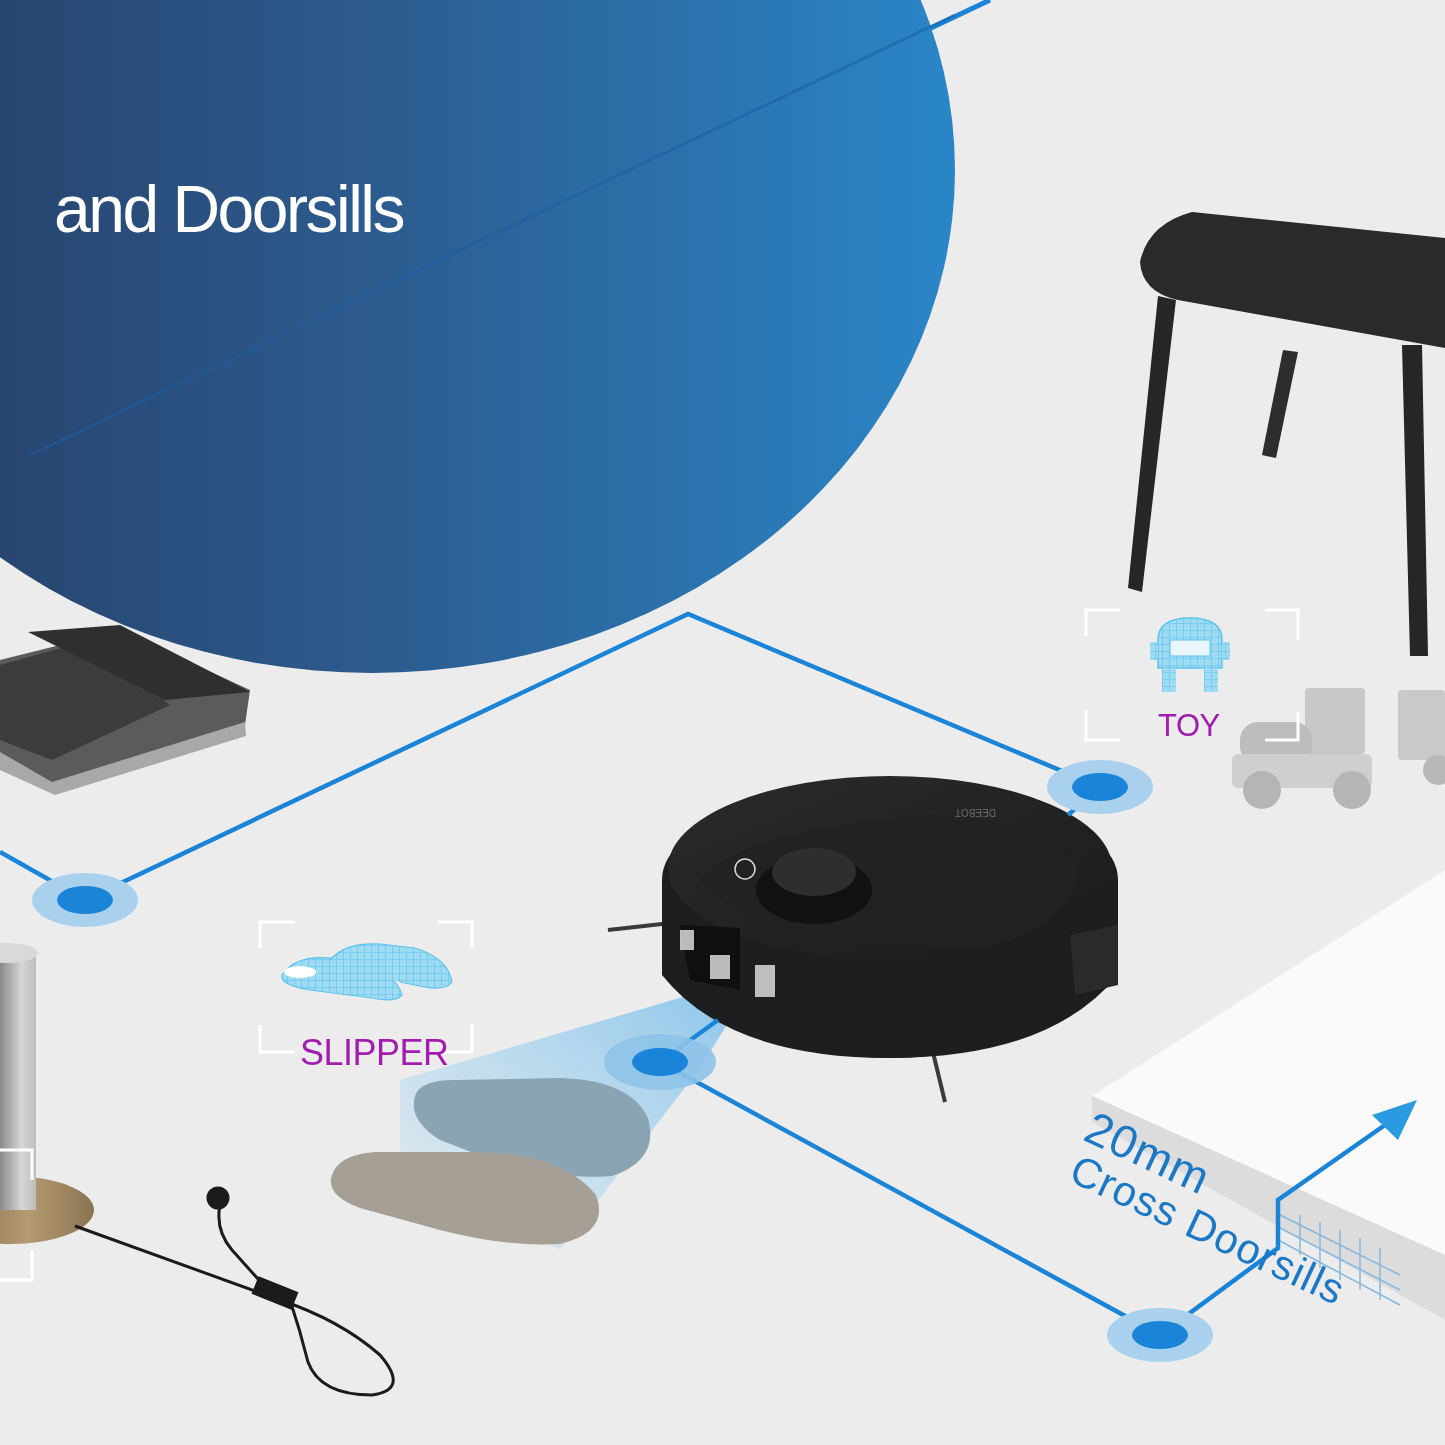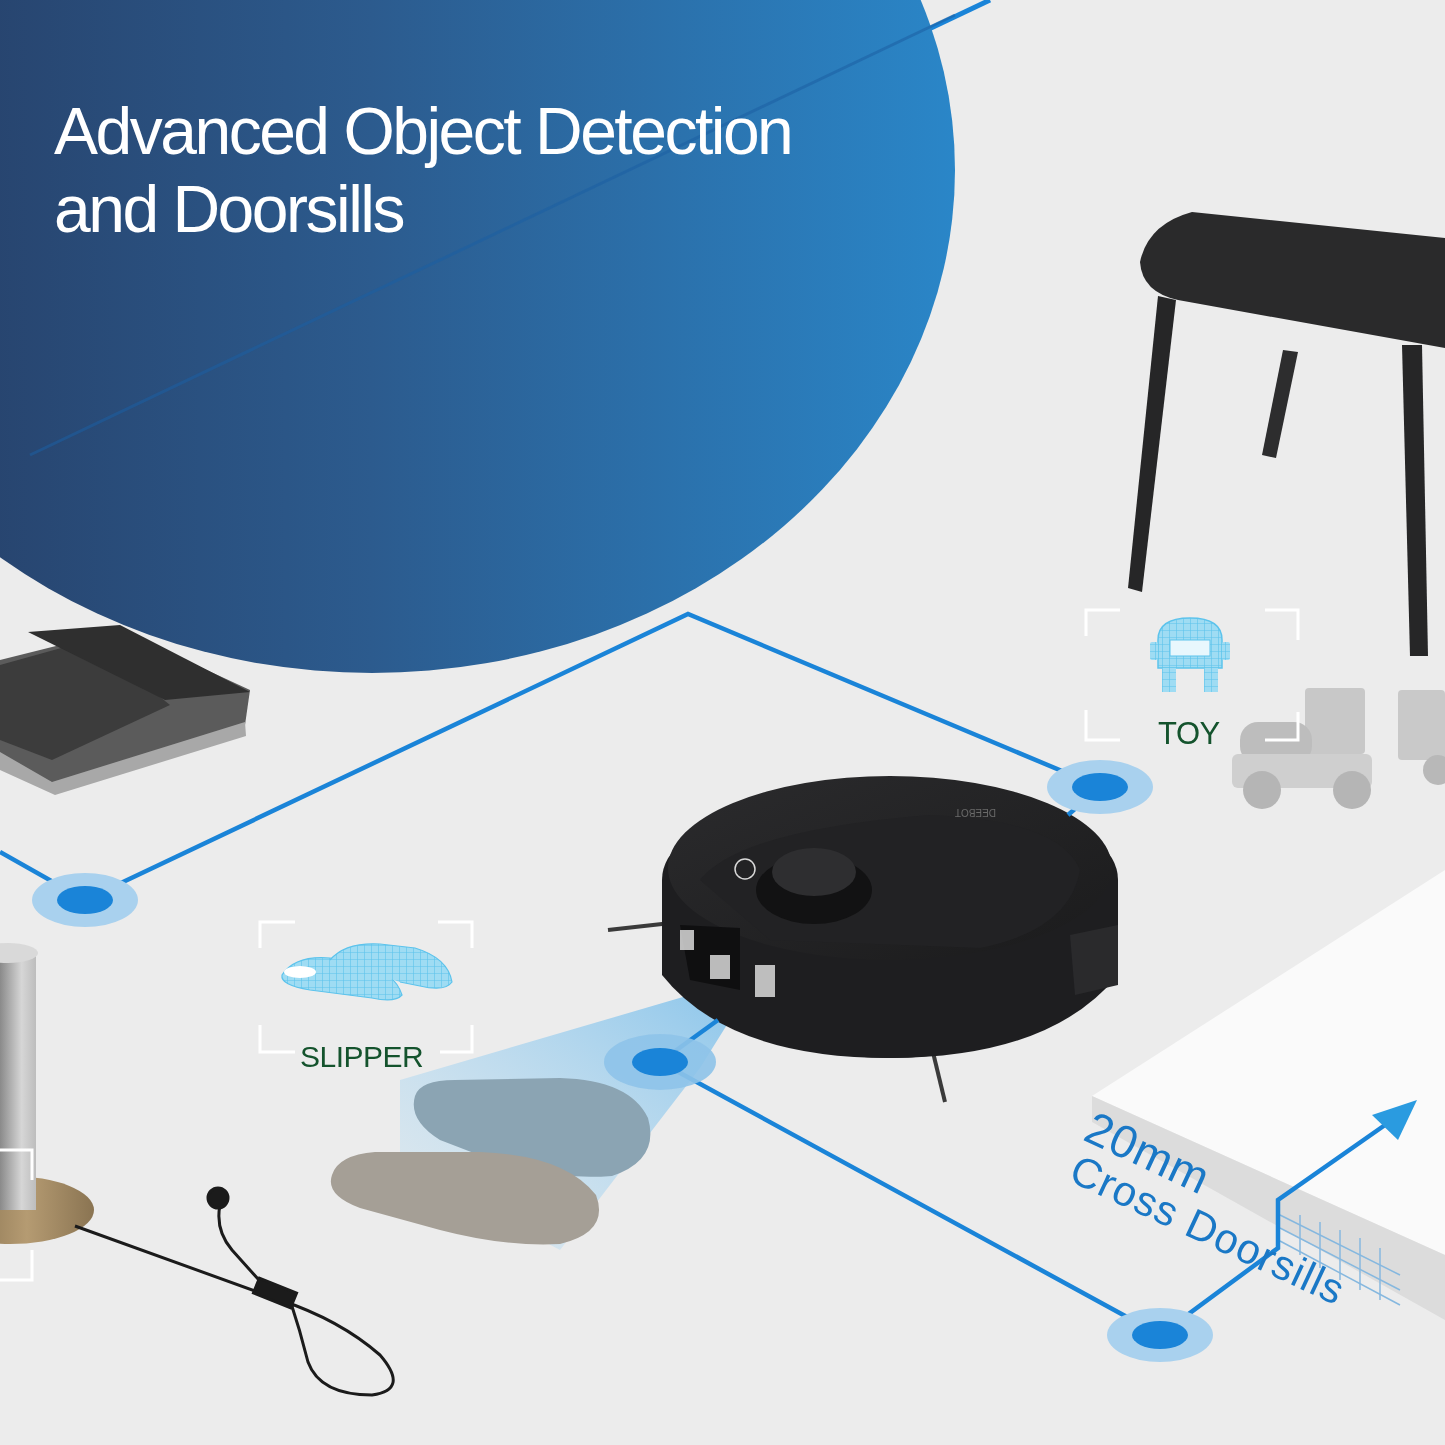--- a/index.html
+++ b/index.html
@@ -5,23 +5,23 @@
     html, body { margin: 0; padding: 0; }
     body {
       width: 1445px; height: 1445px; overflow: hidden; position: relative;
       background: #ececec;
       font-family: "Liberation Sans", "DejaVu Sans", sans-serif;
     }
     #scene { position: absolute; left: 0; top: 0; width: 1445px; height: 1445px; }
     .hero-text { position: absolute; left: 54px; top: 92px; color: #ffffff; z-index: 5; }
     .hero-title { font-size: 66px; line-height: 78px; letter-spacing: -2.5px; font-weight: 400; margin: 0; white-space: nowrap; }
     .hero-sub { font-size: 52px; line-height: 67px; letter-spacing: -1px; font-weight: 400; margin: 28px 0 0 0; white-space: nowrap; }
-    .label { position: absolute; color: #14532d; font-weight: 400; z-index: 6; letter-spacing: -0.5px; margin-top: 8px; }
+    .label { position: absolute; color: #a21caf; font-weight: 400; z-index: 6; letter-spacing: -0.5px; }
     .label-toy { left: 1158px; top: 708px; font-size: 31px; }
-    .label-slipper { left: 300px; top: 1032px; font-size: 30px; }
+    .label-slipper { left: 300px; top: 1032px; font-size: 36px; }
     .doorsill-text { position: absolute; left: 1098px; top: 1104px; transform-origin: 0 0; transform: rotate(25deg); color: #1a78c6; z-index: 6; }
     .doorsill-num { font-size: 46px; line-height: 46px; letter-spacing: 1px; }
     .doorsill-caption { font-size: 42px; line-height: 44px; letter-spacing: 1px; margin-left: 4px; }
   </style>
 </head>
 <body>
 
 <svg id="scene" width="1445" height="1445" viewBox="0 0 1445 1445" xmlns="http://www.w3.org/2000/svg">
   <defs>
     <linearGradient id="circleGrad" x1="0" y1="0" x2="1" y2="0">
@@ -182,21 +182,21 @@
 
   <g>
     <path d="M282 975 Q295 955 330 958 L360 962 Q395 972 402 995 Q395 1003 372 998 L310 990 Q280 985 282 975 Z" fill="url(#gridPat)" stroke="#5cc3ec" stroke-width="1.2"></path>
     <path d="M330 960 Q345 942 380 944 L415 948 Q448 958 452 982 Q445 992 420 986 L400 982" fill="url(#gridPat)" stroke="#5cc3ec" stroke-width="1.2"></path>
     <ellipse cx="300" cy="972" rx="16" ry="6" fill="#ffffff"></ellipse>
   </g>
 </svg>
 
 <div class="hero-text">
   <h1 class="hero-title">
-    <span>Advanced Object Detection</span><br>
+    <br>
     <span>and Doorsills</span>
   </h1>
   <p class="hero-sub">
     <br>
   </p>
 </div>
 
 <div class="label label-toy">TOY</div>
 <div class="label label-slipper">SLIPPER</div>
 

